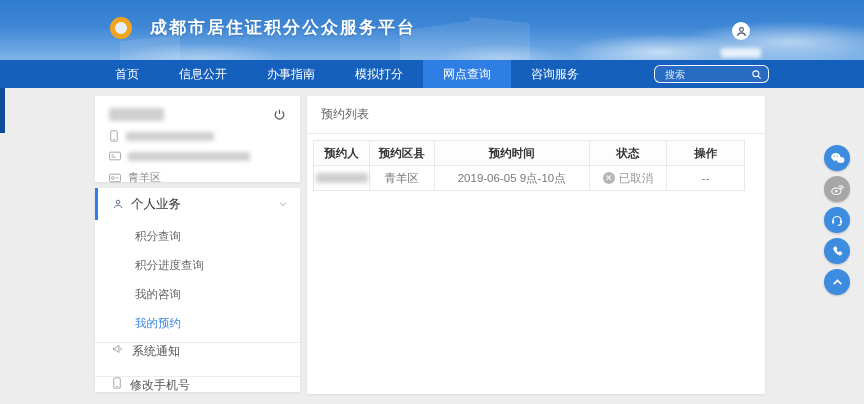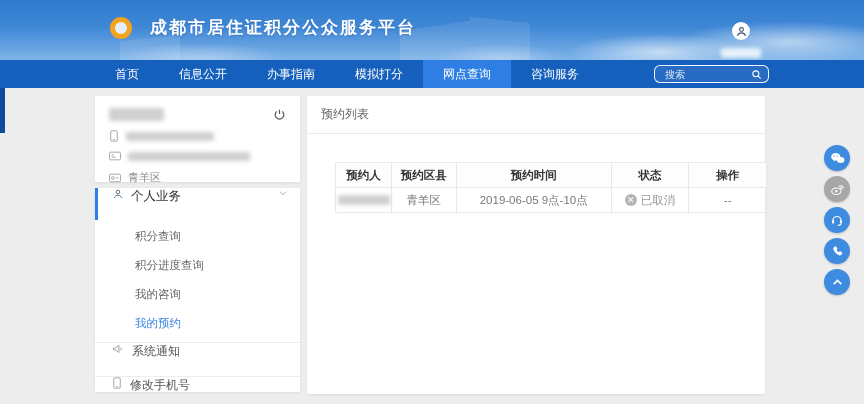--- a/index.html
+++ b/index.html
@@ -54,33 +54,33 @@
   .sidebar-card { position:absolute; left:95px; top:96px; width:205px; height:86px; padding:12px 14px; }
   .card-head { display:flex; justify-content:space-between; align-items:flex-start; }
   .name-blur { width:55px; height:13px; }
   .power-btn { cursor:pointer; }
   .info-row { display:flex; align-items:center; gap:7px; margin-top:9px; }
   .info-row .lbl { font-size:11px; color:#8a8a8a; }
   .ph-blur { width:88px; height:9px; }
   .id-blur { width:122px; height:9px; }
 
   .sidebar-menu { position:absolute; left:95px; top:188px; width:205px; height:204px; }
-  .menu-group { height:32px; display:flex; align-items:flex-start; border-left:3px solid #2e7ee4;
+  .menu-group { height:32px; display:flex; align-items:center; border-left:3px solid #2e7ee4;
     padding:0 12px 0 14px; cursor:pointer; }
   .menu-group .glabel { font-size:12.5px; color:#333; margin-left:7px; flex:1; }
   .submenu { padding:2px 0 4px 0; }
   .submenu-item { font-size:11.5px; color:#666; padding:7px 0 7px 40px; cursor:pointer; }
   .submenu-item.active { color:#3b87e6; }
   .menu-item { height:34px; display:flex; align-items:flex-start; gap:8px; padding-left:17px;
     border-top:1px solid #ededed; font-size:12px; color:#555; cursor:pointer; }
 
   
   .main-panel { position:absolute; left:307px; top:96px; width:458px; height:298px; }
   .panel-header { font-size:12px; color:#666; padding:10px 14px; border-bottom:1px solid #e9e9e9; }
-  table.appt { width:432px; margin:28px; border-collapse:collapse; table-layout:fixed; }
+  table.appt { width:432px; margin:6px; border-collapse:collapse; table-layout:fixed; }
   .appt th, .appt td { border:1px solid #e8e8e8; text-align:center; font-size:11.5px; height:25px; }
   .appt th { color:#333; font-weight:bold; background:#fdfdfd; }
   .appt td { color:#777; }
   .c1{width:13%;} .c2{width:15%;} .c3{width:36%;} .c4{width:18%;} .c5{width:18%;}
   .cell-blur { width:52px; height:10px; margin:0 auto; }
   .status-wrap { display:inline-flex; align-items:center; gap:4px; color:#999; }
   .status-dot { width:12px; height:12px; border-radius:50%; background:#b5b5b5; color:#fff;
     font-size:9px; line-height:12px; text-align:center; display:inline-block; }
 
   

